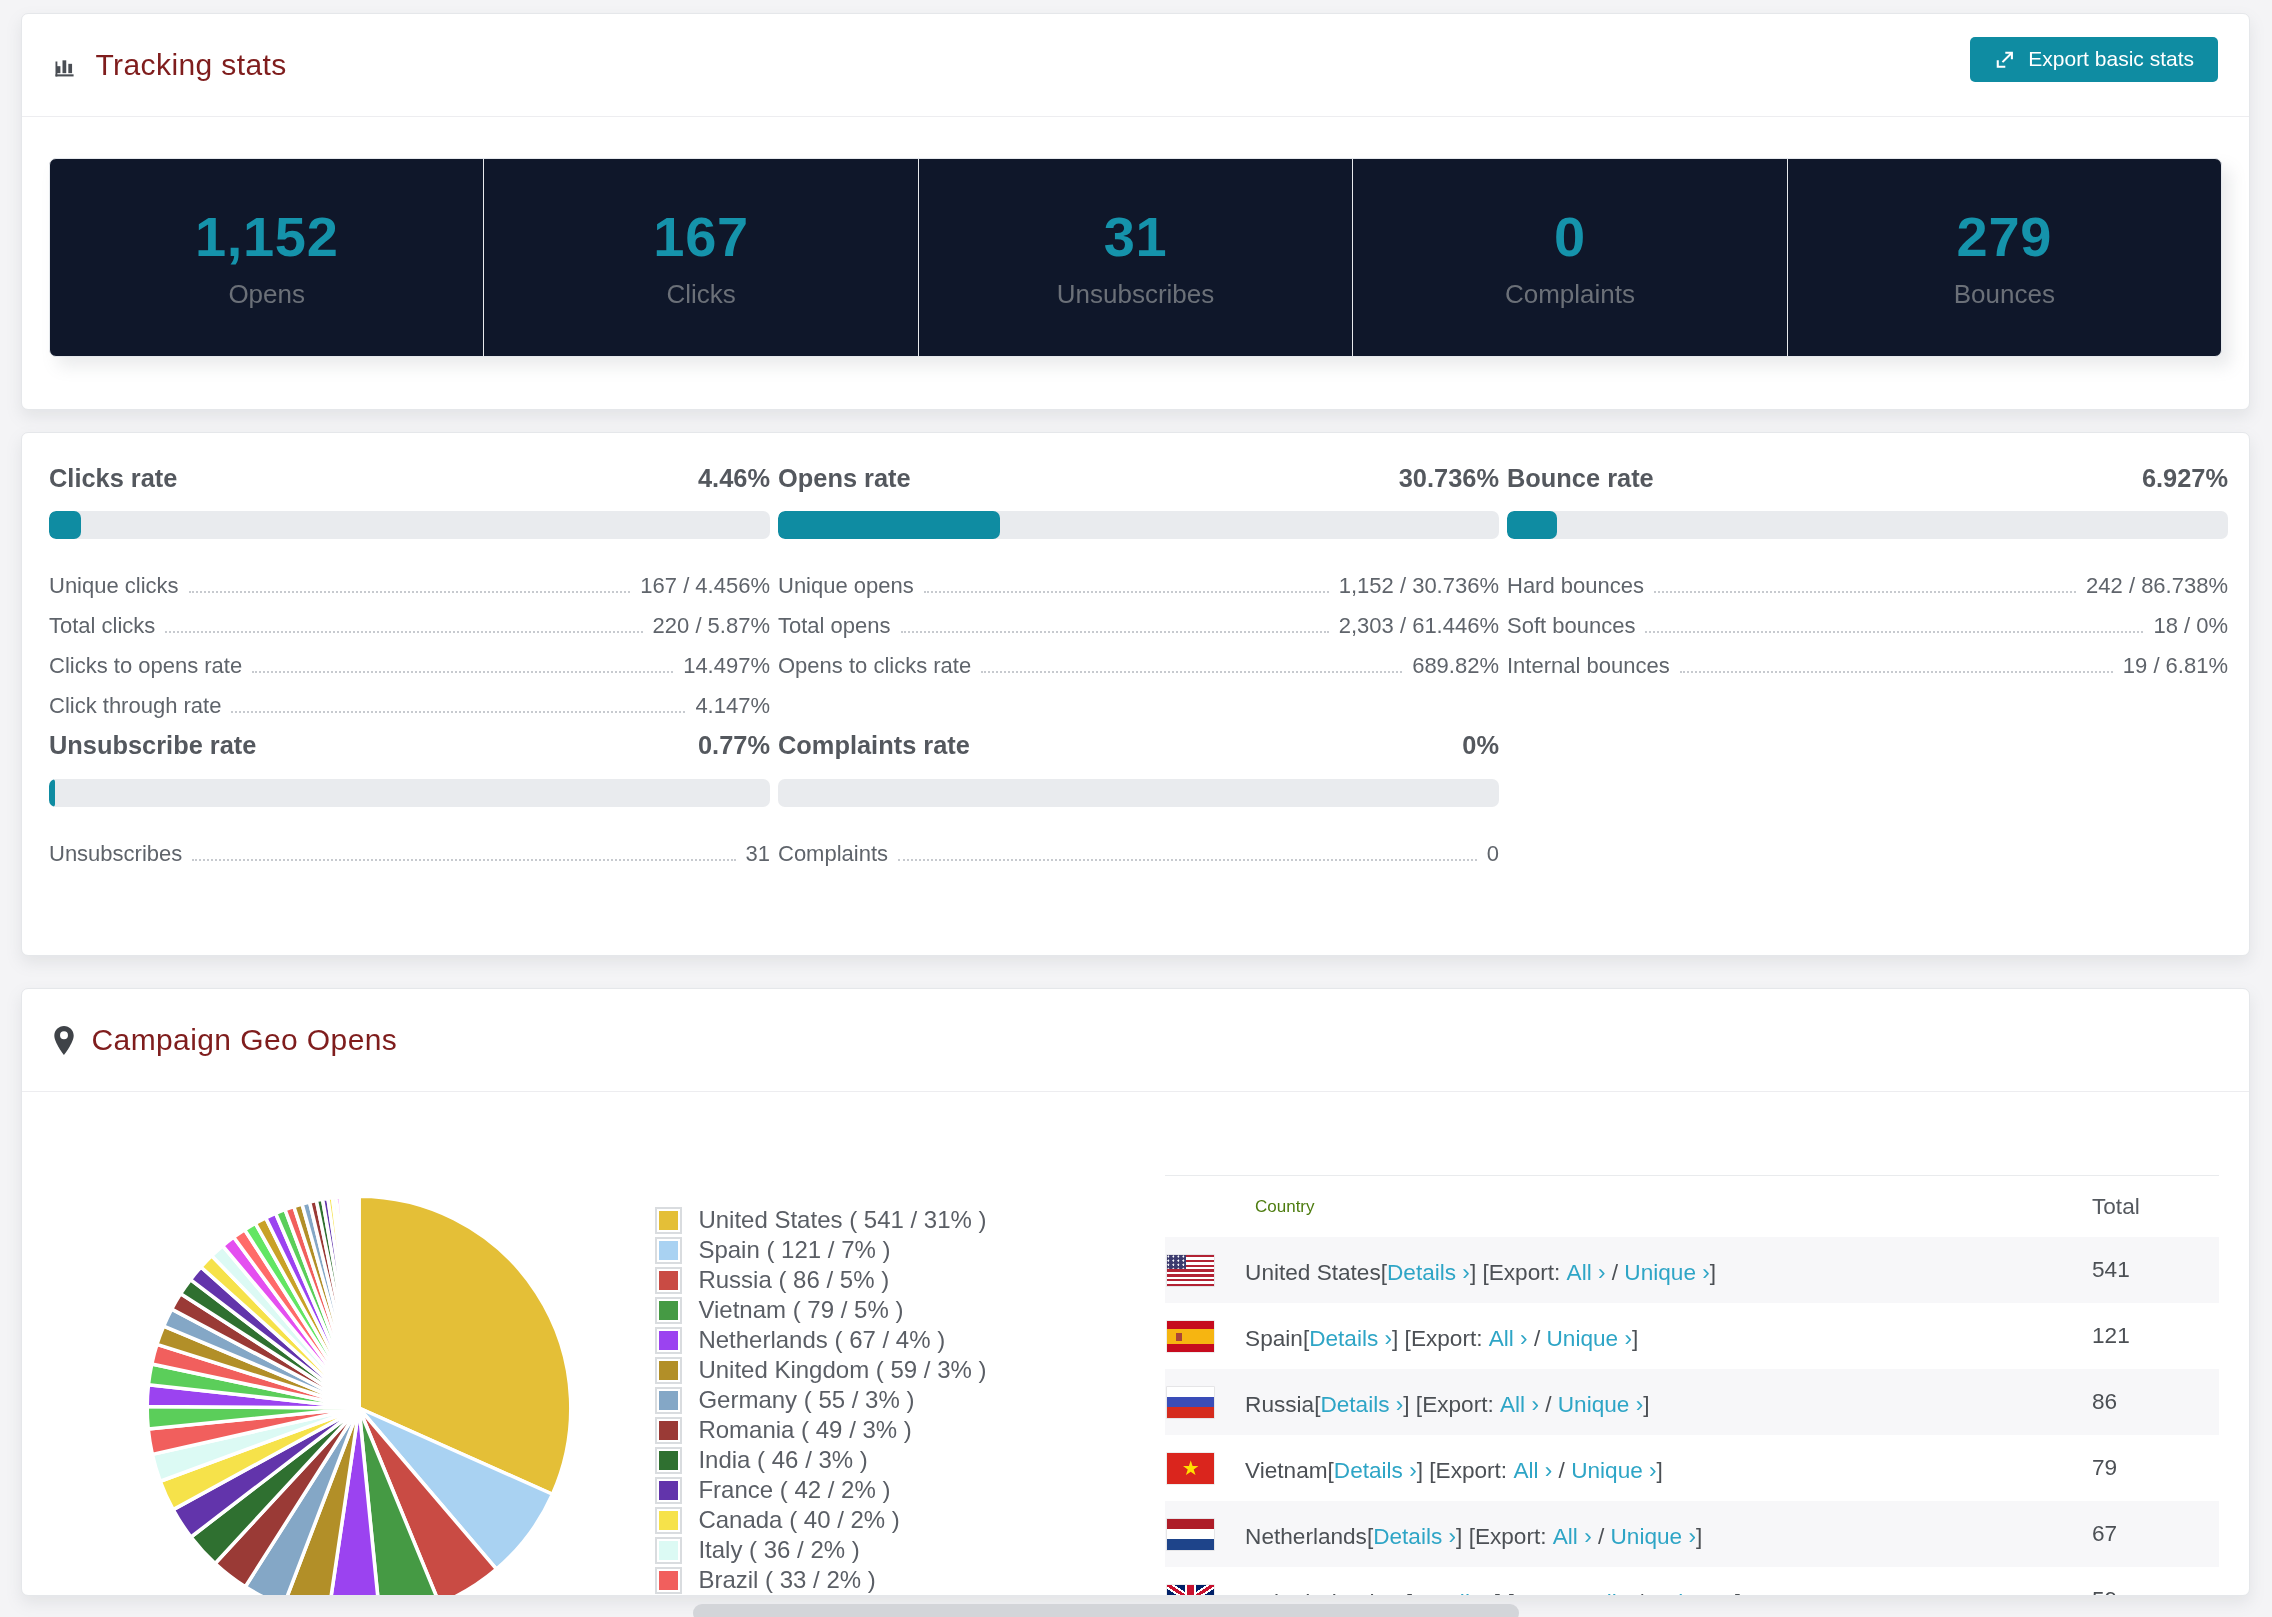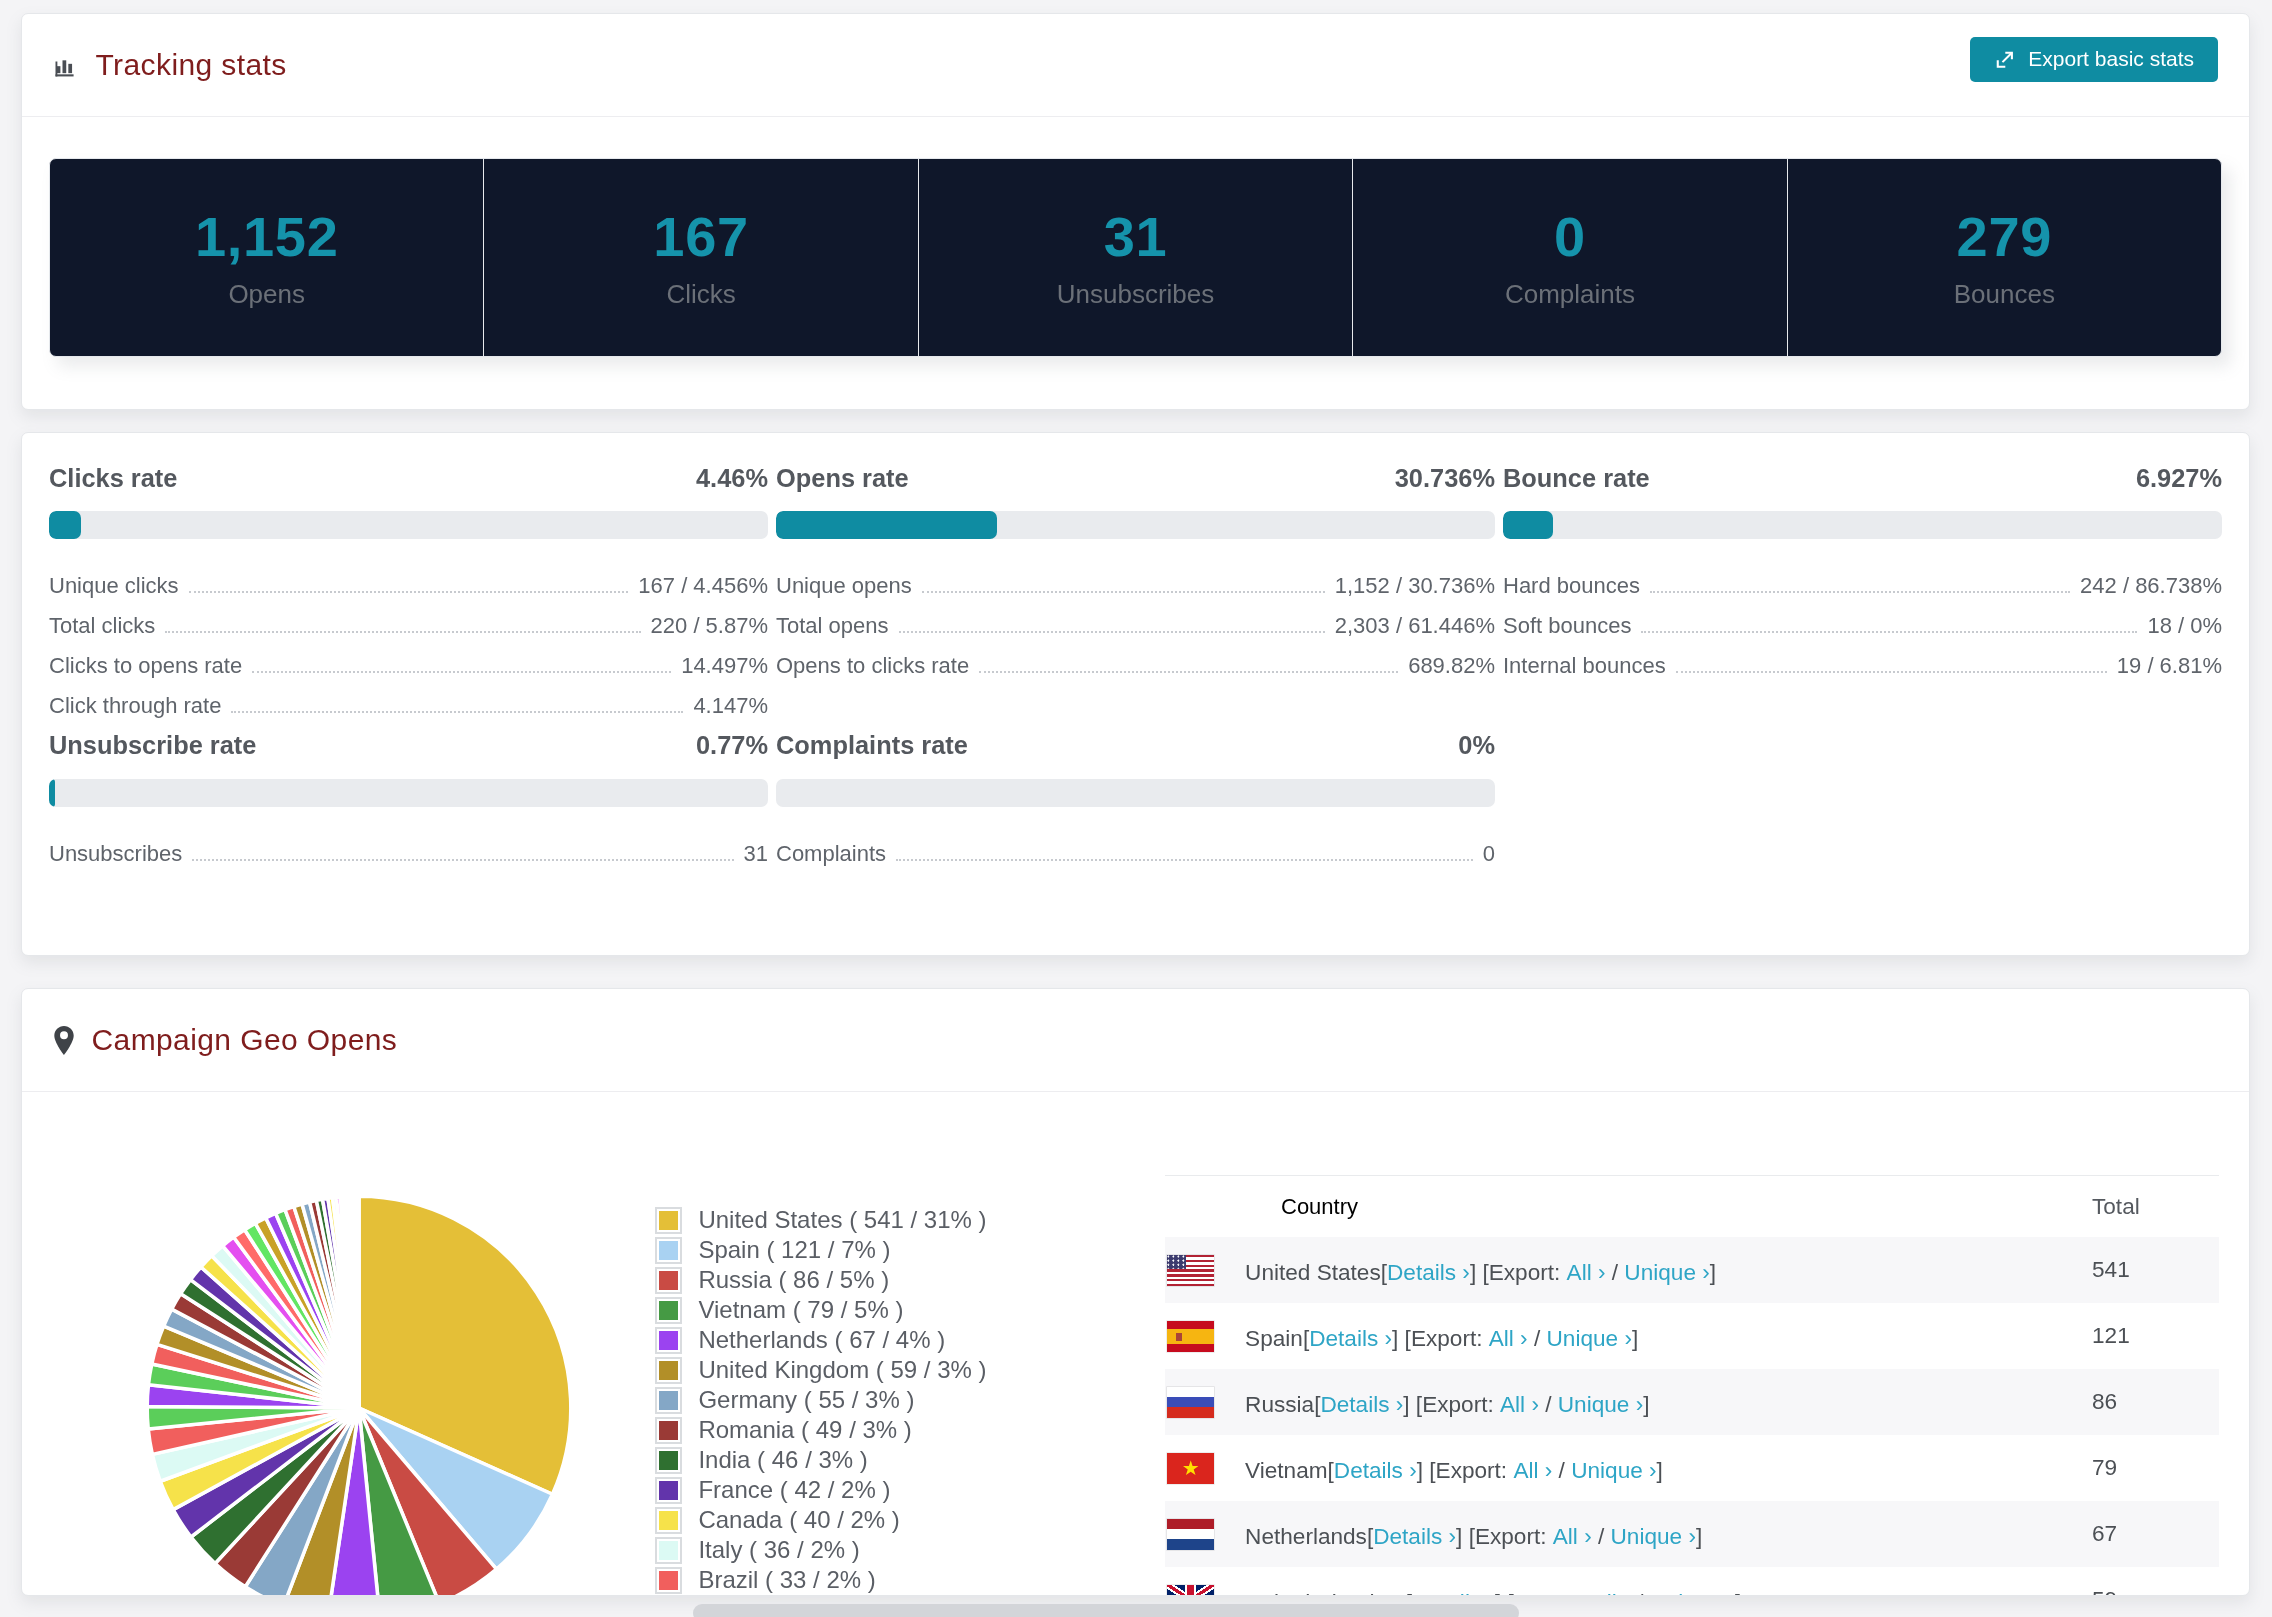--- a/index.html
+++ b/index.html
@@ -42,21 +42,21 @@
     background:#0f172a;box-sizing:border-box;
   }
   .stat-cell{flex:1 1 0;display:flex;flex-direction:column;align-items:center;justify-content:center;border-right:1.4px solid #e7e9ec;}
   .stat-cell:last-child{border-right:none;}
   .stat-value{font-size:56px;font-weight:bold;color:#1593ab;letter-spacing:0.7px;}
   .stat-label{font-size:26px;color:#6b7078;margin-top:10px;}
 
   
   .rates-grid{
     display:grid;grid-template-columns:1fr 1fr 1fr;column-gap:41px;row-gap:35px;
-    padding:31px 27px 0 27px;
+    padding:31px 21px 0 27px;
     gap:8px;
   }
   .rate-title-row{display:flex;justify-content:space-between;align-items:baseline;}
   .rate-title{font-size:25.4px;font-weight:bold;color:#54585e;}
   .rate-value{font-size:25.4px;font-weight:bold;color:#54585e;}
   .bar-track{margin-top:18.4px;height:28px;border-radius:7px;background:#e9ebee;overflow:hidden;position:relative;}
   .bar-fill{position:absolute;left:0;top:0;height:100%;border-radius:7px;background:var(--accent);}
   .rate-rows{margin-top:24px;}
   .rate-row{display:flex;align-items:flex-end;height:40px;box-sizing:border-box;}
   .rr-label{font-size:22px;color:#5f646b;white-space:nowrap;padding-bottom:4.2px;}
@@ -67,21 +67,21 @@
   #geo-content{position:relative;height:503px;}
   #geo-pie{position:absolute;left:104px;top:83px;}
   #geo-legend{position:absolute;left:635px;top:113px;list-style:none;margin:0;padding:0;}
   .legend-item{display:flex;align-items:center;height:30px;cursor:pointer;}
   .legend-swatch{width:19px;height:19px;flex:0 0 auto;border:2.1px solid #fff;outline:2.1px solid #d9dcdf;margin-right:18.4px;}
   .legend-text{font-size:24px;color:#5a5e65;white-space:nowrap;}
 
   
   #geo-table{position:absolute;left:1143px;top:83px;width:1054px;}
   .thead{position:relative;height:61px;display:flex;align-items:center;border-top:1.4px solid #e9ebed;}
-  .th-country{font-size:22px;color:#000000;margin-left:116px;}
+  .th-country{font-size:17px;color:#4d7c0f;margin-left:90px;}
   .th-total{position:absolute;left:927px;font-size:22.6px;color:#55595f;}
   .trow{position:relative;height:66px;display:flex;align-items:center;}
   .trow.stripe{background:#f7f7f9;}
   .rowline{display:flex;align-items:flex-end;margin-left:2.1px;}
   .flag{width:47px;height:31px;flex:0 0 auto;box-shadow:0 0 0 0.7px rgba(0,0,0,0.10);position:relative;}
   .flag-us{background:repeating-linear-gradient(180deg,#b22234 0 2.4px,#ffffff 2.4px 4.8px);}
   .flag-us::before{content:"";position:absolute;left:0;top:0;width:40%;height:48%;
     background-color:#3c3b6e;background-image:radial-gradient(circle at 1.4px 1.4px,#ffffff 0.8px,transparent 1.2px);background-size:5px 4.2px;}
   .flag-es{background:linear-gradient(180deg,#c60b1e 0 26%,#f6b511 26% 74%,#c60b1e 74%);}
   .flag-es::before{content:"";position:absolute;left:8.5px;top:12px;width:6.4px;height:8.5px;background:#a94438;}

